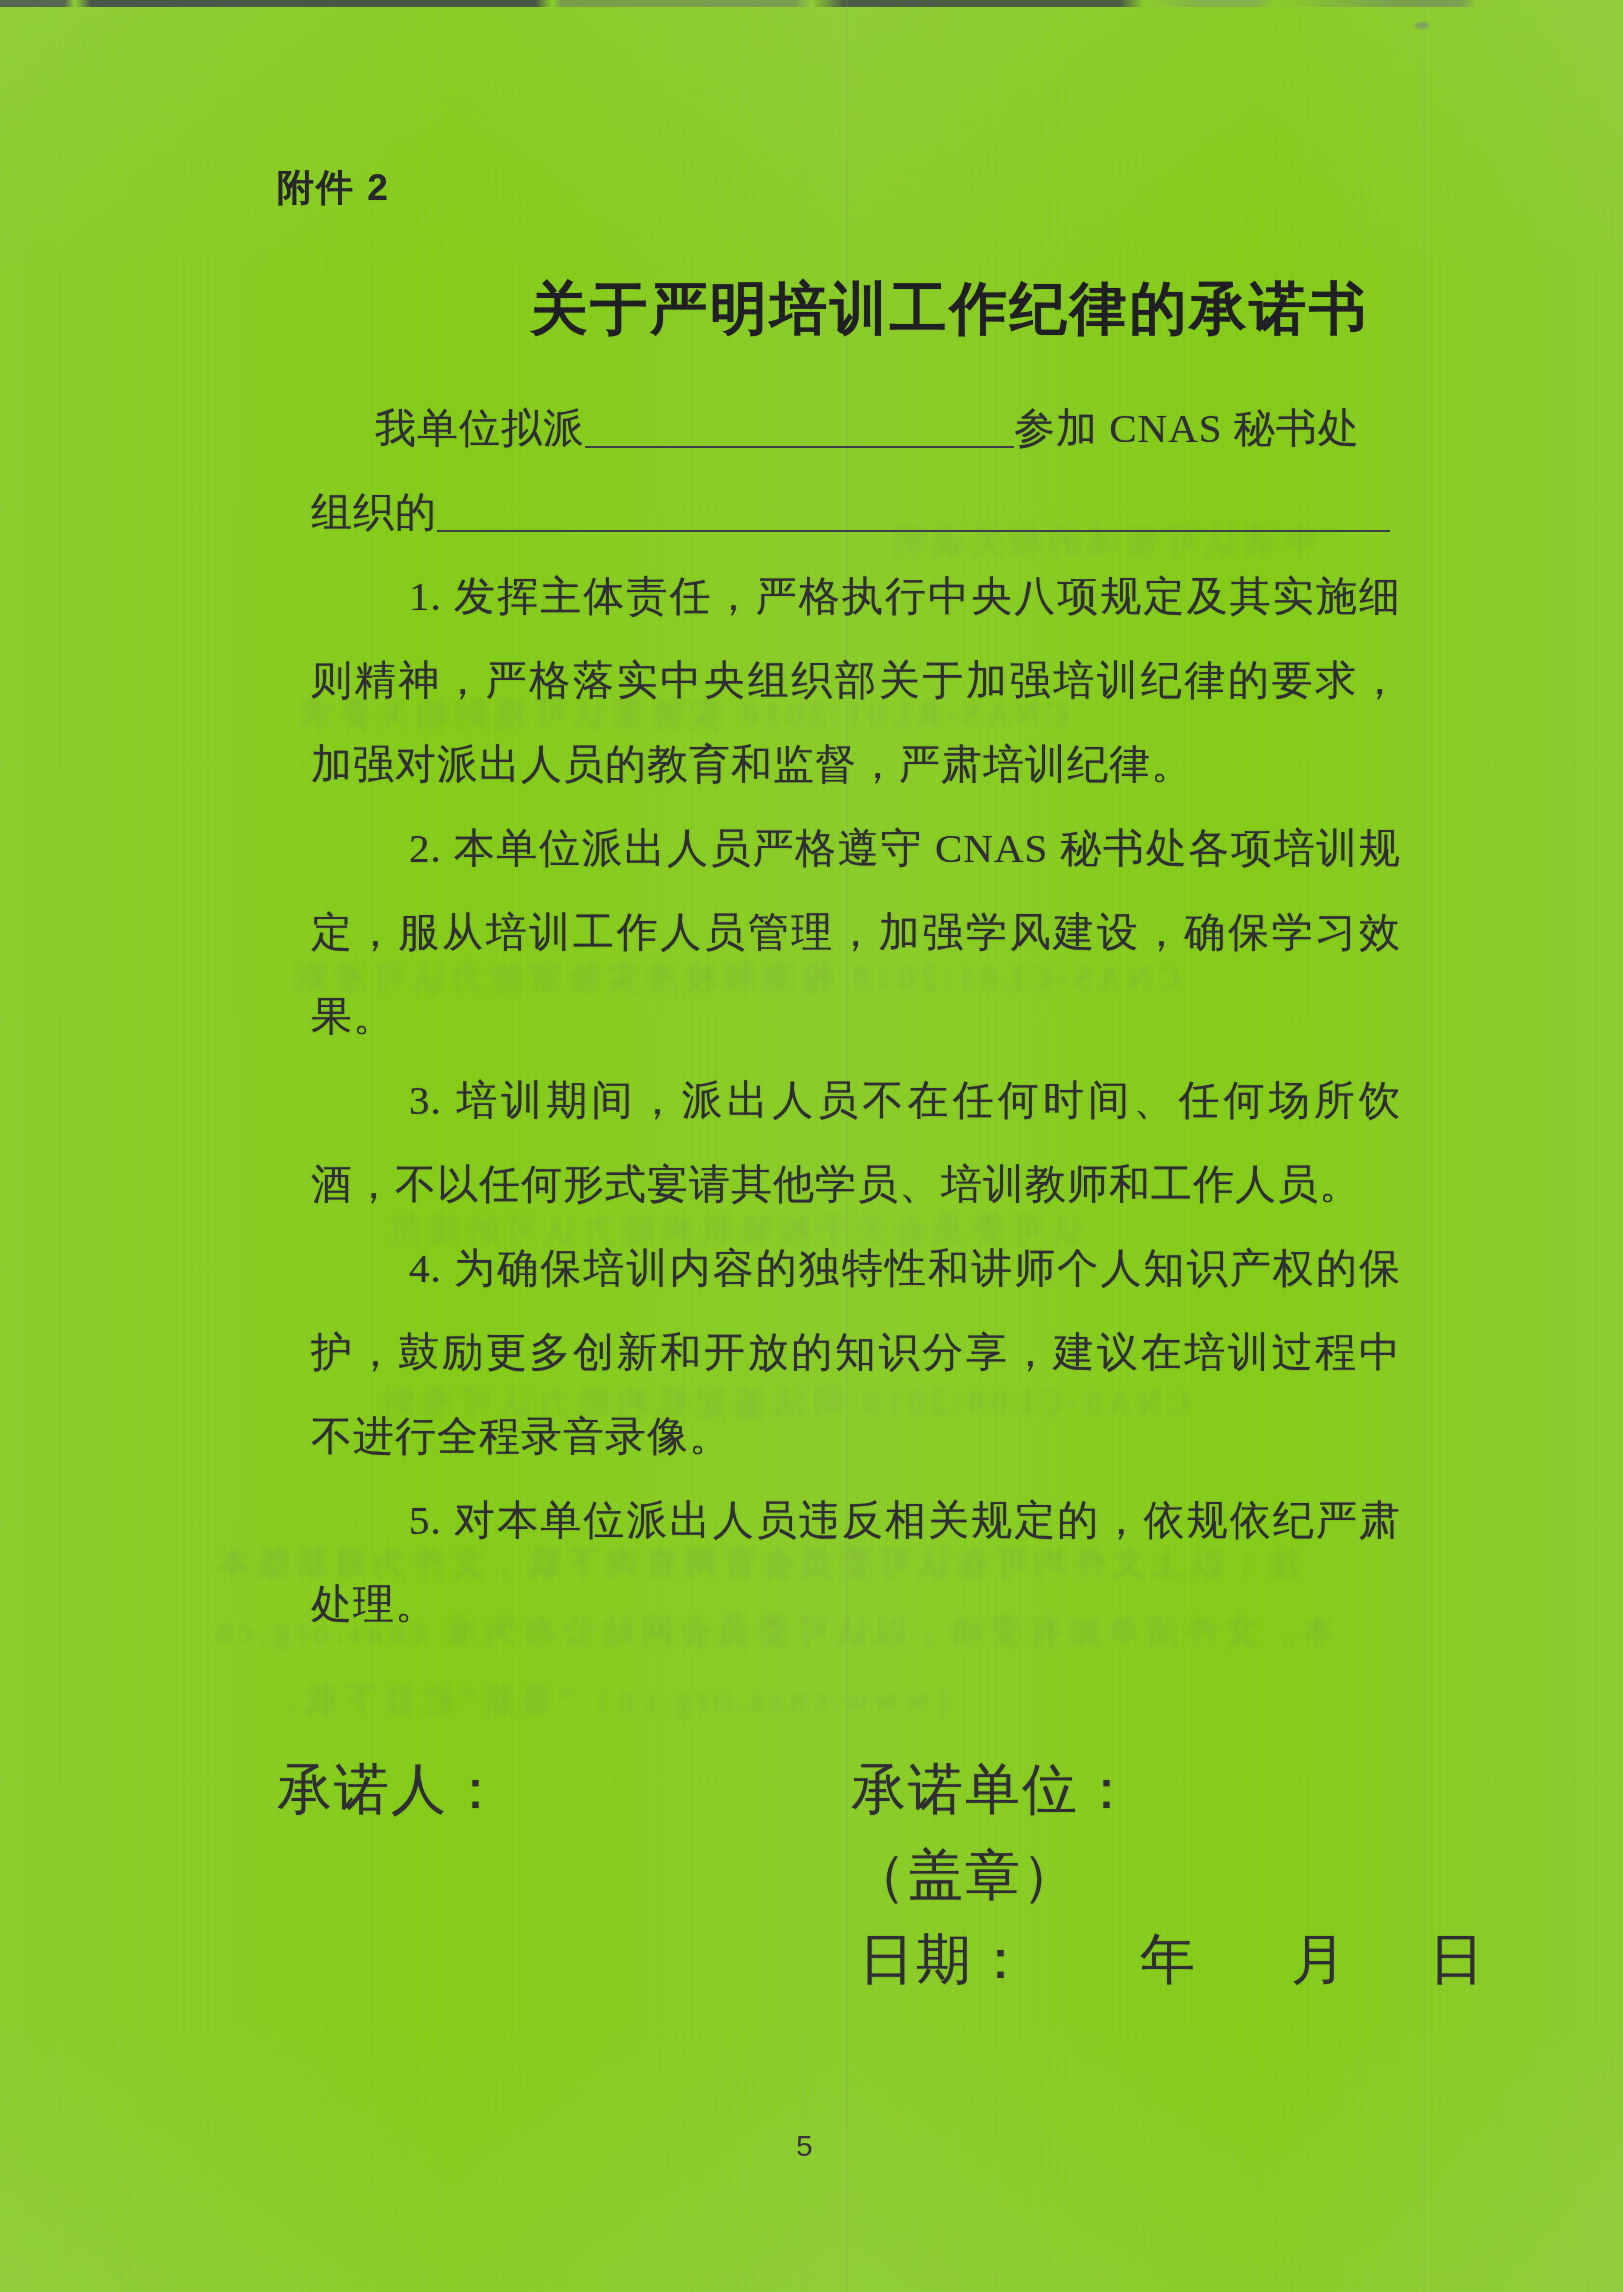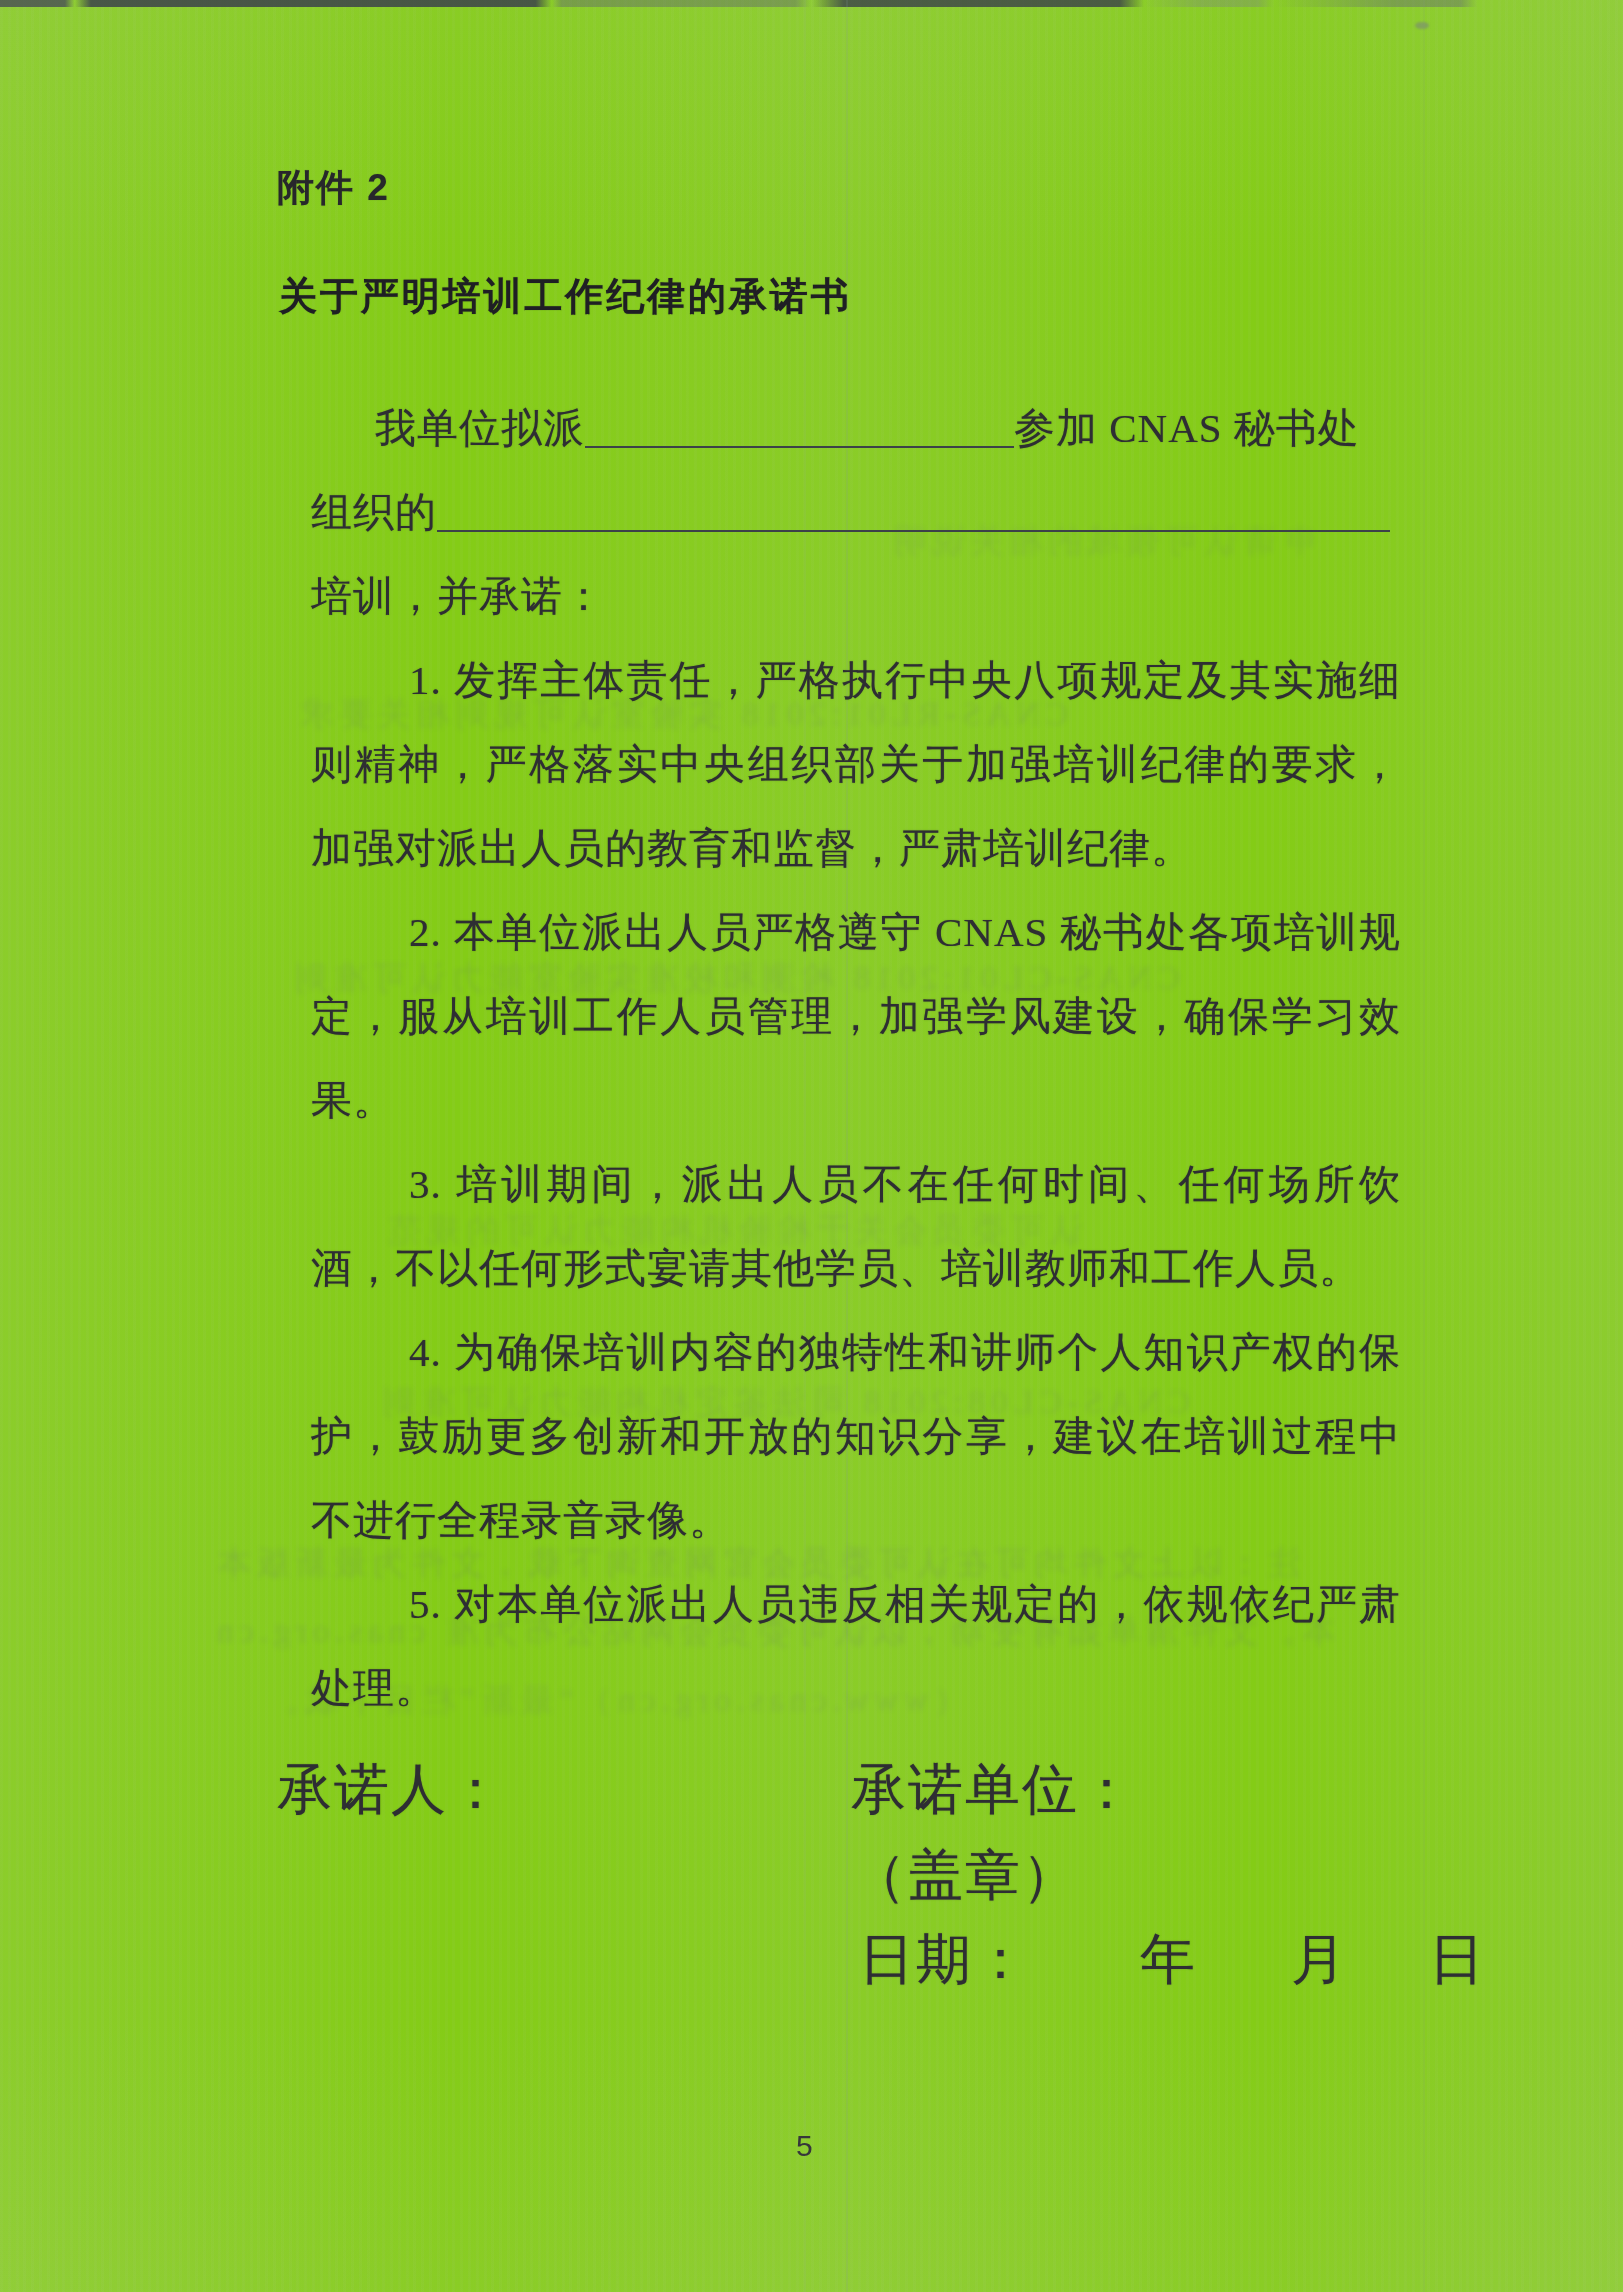--- a/index.html
+++ b/index.html
@@ -37,23 +37,23 @@
   .fold.f2 { left:804px; background:rgba(138,148,164,0.06); }
   .fold.f3 { left:1423px; background:rgba(138,148,164,0.10); }
 
   .attachment {
     position:absolute; left:277px; top:163px;
     font-family:"Liberation Sans","DejaVu Sans",sans-serif;
     font-size:37px; font-weight:700; letter-spacing:2px; color:#27272b;
     text-shadow:0 0 1px rgba(40,40,46,0.45);
   }
   .doc-title {
-    position:absolute; left:279px; top:271px; width:1090px; text-align:left;
+    position:absolute; left:279px; top:271px; width:1090px; text-align:right;
     font-family:"Liberation Sans","DejaVu Sans",sans-serif;
-    font-size:38px; font-weight:700; letter-spacing:2.9px; color:#1f1f24;
+    font-size:57px; font-weight:700; letter-spacing:2.9px; color:#1f1f24;
     text-shadow:0 0 1px rgba(30,30,36,0.55);
     white-space:nowrap;
   }
   .body-text {
     position:absolute; left:279px; top:386px; width:1090px;
     font-size:41px; line-height:84px; letter-spacing:1px;
     text-align:justify; text-shadow:0 0 1.2px rgba(46,46,51,0.5);margin-left:32px;
   }
   .body-text p { margin:0; }
   .body-text p.item { text-indent:98px; }
@@ -110,21 +110,20 @@
   <div class="ghost" style="top:1609px;left:211px;opacity:.16">本。文件清单如有变动，以认可委员会网站公布为准 cnas.org.cn</div>
   <div class="ghost" style="top:1678px;left:260px;opacity:.14">（www.cnas.org.cn）“最新”栏目下载。</div>
 
   <div class="attachment">附件 2</div>
 
   <div class="doc-title">关于严明培训工作纪律的承诺书</div>
 
   <div class="body-text">
     <p class="ln1"><span>我单位拟派</span><span class="blank b1"></span><span>参加 CNAS 秘书处</span></p>
     <p class="ln2"><span>组织的</span><span class="blank b2"></span></p>
-    <p>培训，并承诺：</p>
     <p class="item">1. 发挥主体责任，严格执行中央八项规定及其实施细则精神，严格落实中央组织部关于加强培训纪律的要求，加强对派出人员的教育和监督，严肃培训纪律。</p>
     <p class="item">2. 本单位派出人员严格遵守 CNAS 秘书处各项培训规定，服从培训工作人员管理，加强学风建设，确保学习效果。</p>
     <p class="item">3. 培训期间，派出人员不在任何时间、任何场所饮酒，不以任何形式宴请其他学员、培训教师和工作人员。</p>
     <p class="item">4. 为确保培训内容的独特性和讲师个人知识产权的保护，鼓励更多创新和开放的知识分享，建议在培训过程中不进行全程录音录像。</p>
     <p class="item">5. 对本单位派出人员违反相关规定的，依规依纪严肃处理。</p>
   </div>
 
   <div class="sig" id="sig-promisor">承诺人：</div>
   <div class="sig" id="sig-unit">承诺单位：</div>
   <div class="sig" id="sig-unit-note">（盖章）</div>

